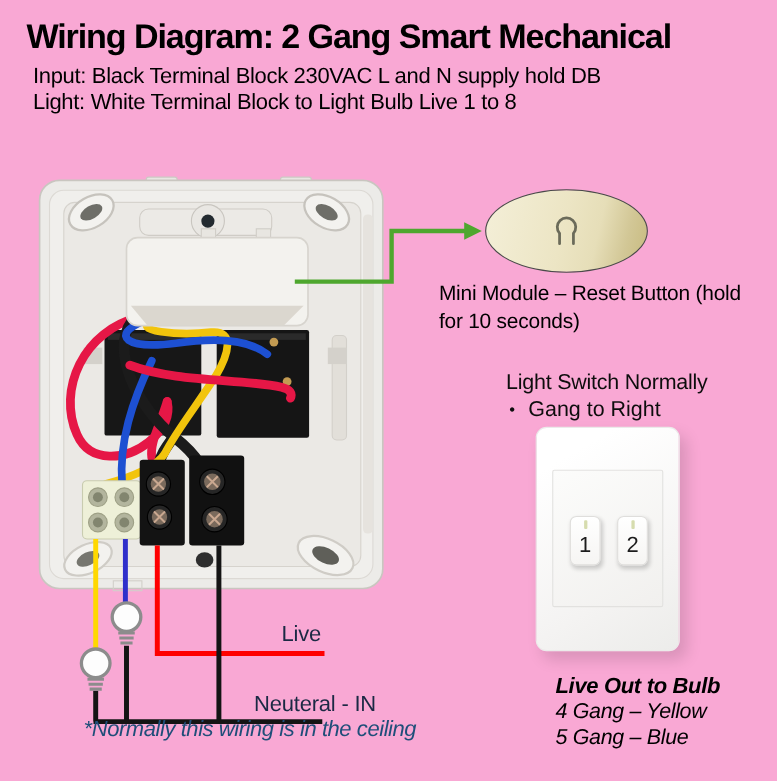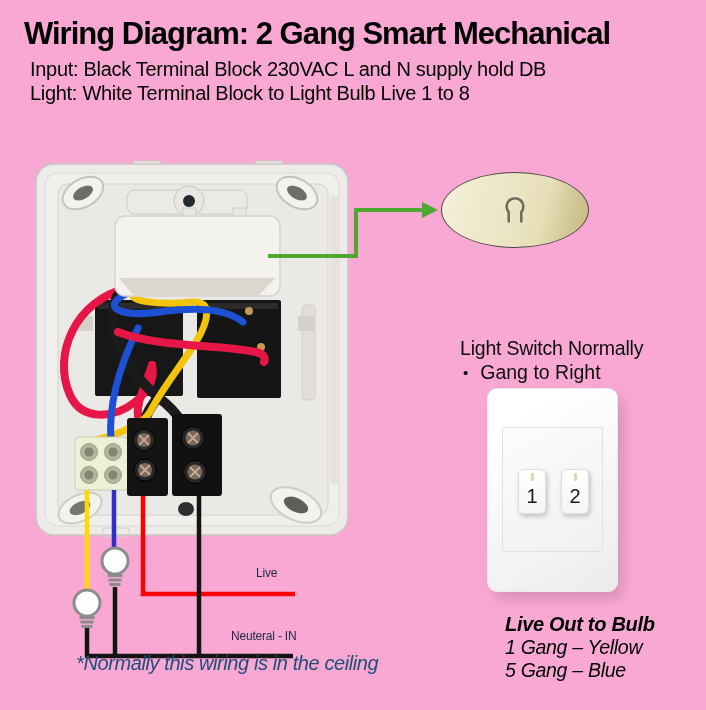--- a/index.html
+++ b/index.html
@@ -9,21 +9,21 @@
   }
   .abs{position:absolute;}
   .title{
     left:24px;top:16px;width:670px;
     font-size:31px;font-weight:bold;letter-spacing:-1px;color:#000;
     white-space:nowrap;
   }
   .io-line{left:30px;font-size:20px;letter-spacing:-0.3px;white-space:nowrap;color:#000;}
   .io-line .io-label{font-weight:normal;}
   .photo-svg{left:0;top:150px;}
-  .wire-label{font-size:12px;color:#1b2944;letter-spacing:-0.2px;white-space:nowrap;}
+  .wire-label{font-size:20px;color:#1b2944;letter-spacing:-0.2px;white-space:nowrap;}
   .live-label{left:256px;top:566px;}
   .neutral-label{left:231px;top:629px;text-align:right;}
   .note{
     left:76px;top:652px;width:340px;font-size:20px;font-style:italic;
     color:#1f4e79;letter-spacing:-0.4px;white-space:nowrap;
   }
   .oval{
     left:441px;top:172px;width:148px;height:76px;border-radius:50%;
     border:1.4px solid #4a4a4a;box-sizing:border-box;
     background:linear-gradient(103deg,#f4efd8 0%,#ece5c4 48%,#e6deb8 68%,#d2c796 85%,#c7ba7e 100%);
@@ -207,20 +207,24 @@
 
   <div class="abs wire-label live-label">Live</div>
   <div class="abs wire-label neutral-label">Neuteral - IN</div>
   <div class="abs note">*Normally this wiring is in the ceiling</div>
 
   <div class="abs oval">
     <svg width="42" height="42" viewBox="0 0 40 40">
       <path d="M 14,31 L 14,22 A 8 8 0 1 1 26,22 L 26,31" fill="none" stroke="#6b6b5a" stroke-width="2.4" stroke-linecap="round"></path>
     </svg>
   </div>
+  <div class="abs callout-text">
+    <span>Mini Module – Reset Button (hold</span><br>
+    <span>for 10 seconds)</span>
+  </div>
 
   <div class="abs lsn-heading">Light Switch Normally</div>
   <div class="abs lsn-bullet">
     <span class="dot">•</span>
     <span>Gang to Right</span>
   </div>
 
   <div class="abs plate">
     <div class="plate-inner"></div>
     <div class="rocker rocker-1">
@@ -228,17 +232,17 @@
       <span class="num">1</span>
     </div>
     <div class="rocker rocker-2">
       <div class="notch"></div>
       <span class="num">2</span>
     </div>
   </div>
 
   <div class="abs legend">
     <div class="legend-title">Live Out to Bulb</div>
-    <div class="legend-line">1 Gang – Yellow</div>
+    <div class="legend-line">4 Gang – Yellow</div>
     <div class="legend-line">5 Gang – Blue</div>
   </div>
 
 </div>
 
 </body></html>

